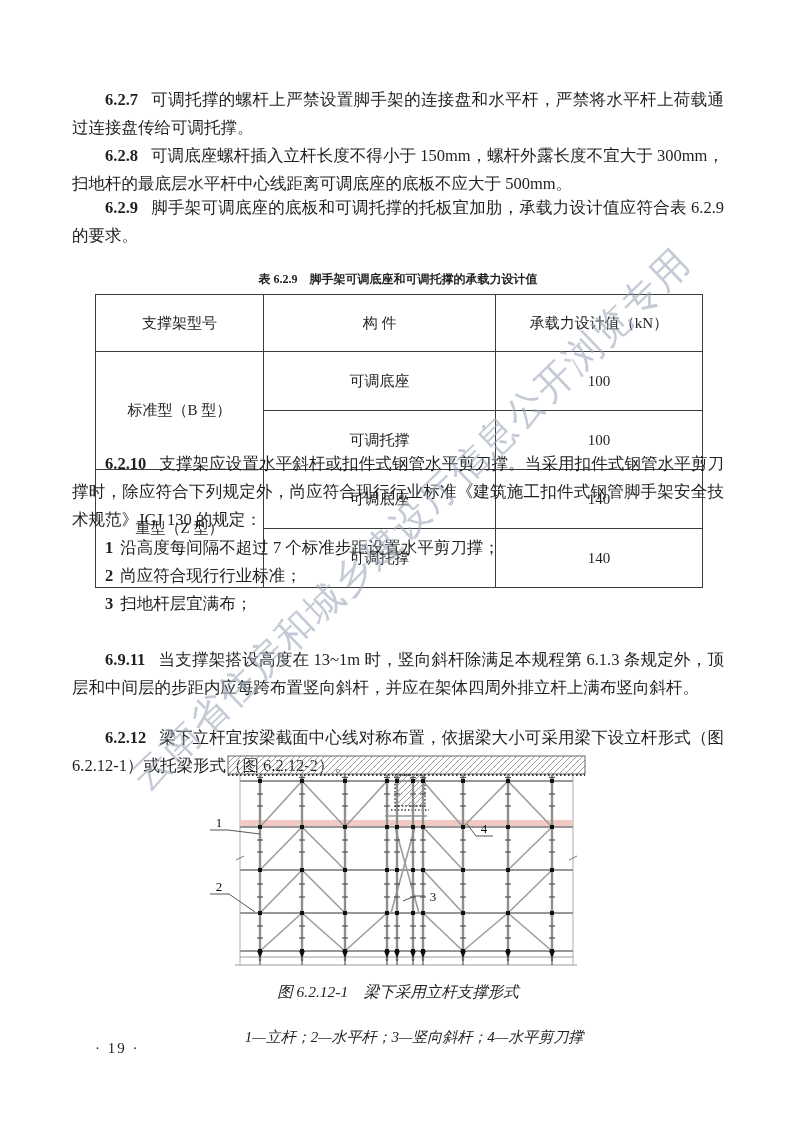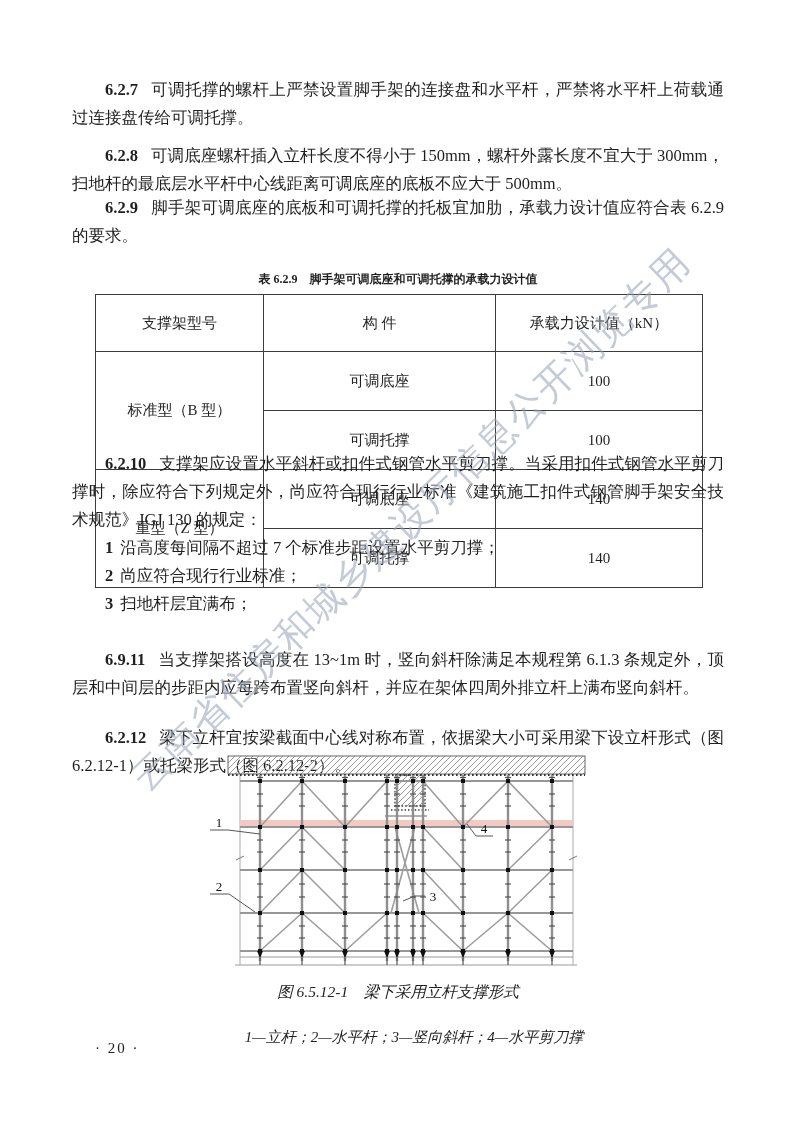--- a/index.html
+++ b/index.html
@@ -56,21 +56,21 @@
     font-family:"Liberation Serif","DejaVu Serif",serif;
   }
 </style>
 </head>
 <body>
 
 <div class="page">
 
   <div class="wm" style="color: rgb(150, 162, 182);">云南省住房和城乡建设厅信息公开浏览专用</div>
 
-  <p class="para" style="top:76px"><span class="num">6.2.7</span><span>可调托撑的螺杆上严禁设置脚手架的连接盘和水平杆，严禁将水平杆上荷载通过连接盘传给可调托撑。</span></p>
+  <p class="para" style="top:86px"><span class="num">6.2.7</span><span>可调托撑的螺杆上严禁设置脚手架的连接盘和水平杆，严禁将水平杆上荷载通过连接盘传给可调托撑。</span></p>
 
   <p class="para" style="top:142px"><span class="num">6.2.8</span><span>可调底座螺杆插入立杆长度不得小于 150mm，螺杆外露长度不宜大于 300mm，扫地杆的最底层水平杆中心线距离可调底座的底板不应大于 500mm。</span></p>
 
   <p class="para" style="top:194px"><span class="num">6.2.9</span><span>脚手架可调底座的底板和可调托撑的托板宜加肋，承载力设计值应符合表 6.2.9 的要求。</span></p>
 
   <p class="tbl-title">表 6.2.9　脚手架可调底座和可调托撑的承载力设计值</p>
 
   <table class="tbl">
     <colgroup>
         <col style="width:168px">
@@ -340,18 +340,18 @@
         <text x="24" y="137" font-size="13" text-anchor="middle" fill="#111">2</text>
         <line x1="208" y1="147" x2="220" y2="142" stroke="#555" stroke-width="1"></line>
         <line x1="220" y1="142" x2="230" y2="142" stroke="#555" stroke-width="1"></line>
         <text x="238" y="147" font-size="13" text-anchor="middle" fill="#111">3</text>
         <line x1="272" y1="70" x2="281" y2="82" stroke="#555" stroke-width="1"></line>
         <line x1="281" y1="82" x2="298" y2="82" stroke="#555" stroke-width="1"></line>
         <text x="289" y="79" font-size="13" text-anchor="middle" fill="#111">4</text>
       </svg>
   </div>
 
-  <p class="fig-caption">图 6.5.12-1　梁下采用立杆支撑形式</p>
+  <p class="fig-caption">图 6.2.12-1　梁下采用立杆支撑形式</p>
   <p class="fig-legend">1—立杆；2—水平杆；3—竖向斜杆；4—水平剪刀撑</p>
 
-  <div class="page-number">· 20 ·</div>
+  <div class="page-number">· 19 ·</div>
 
 </div>
 
 </body></html>

